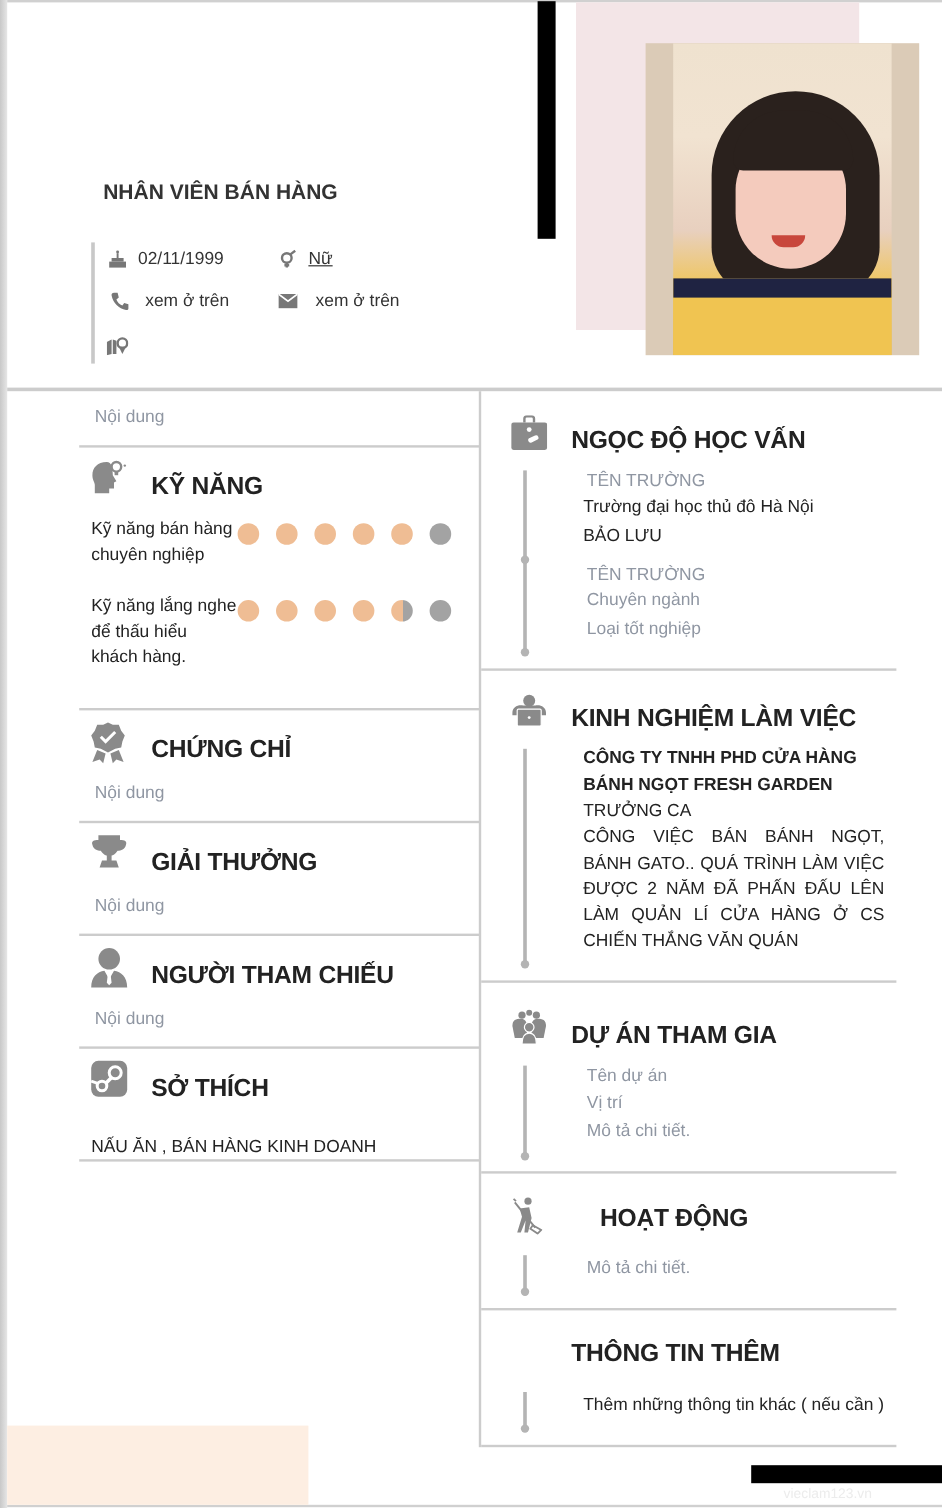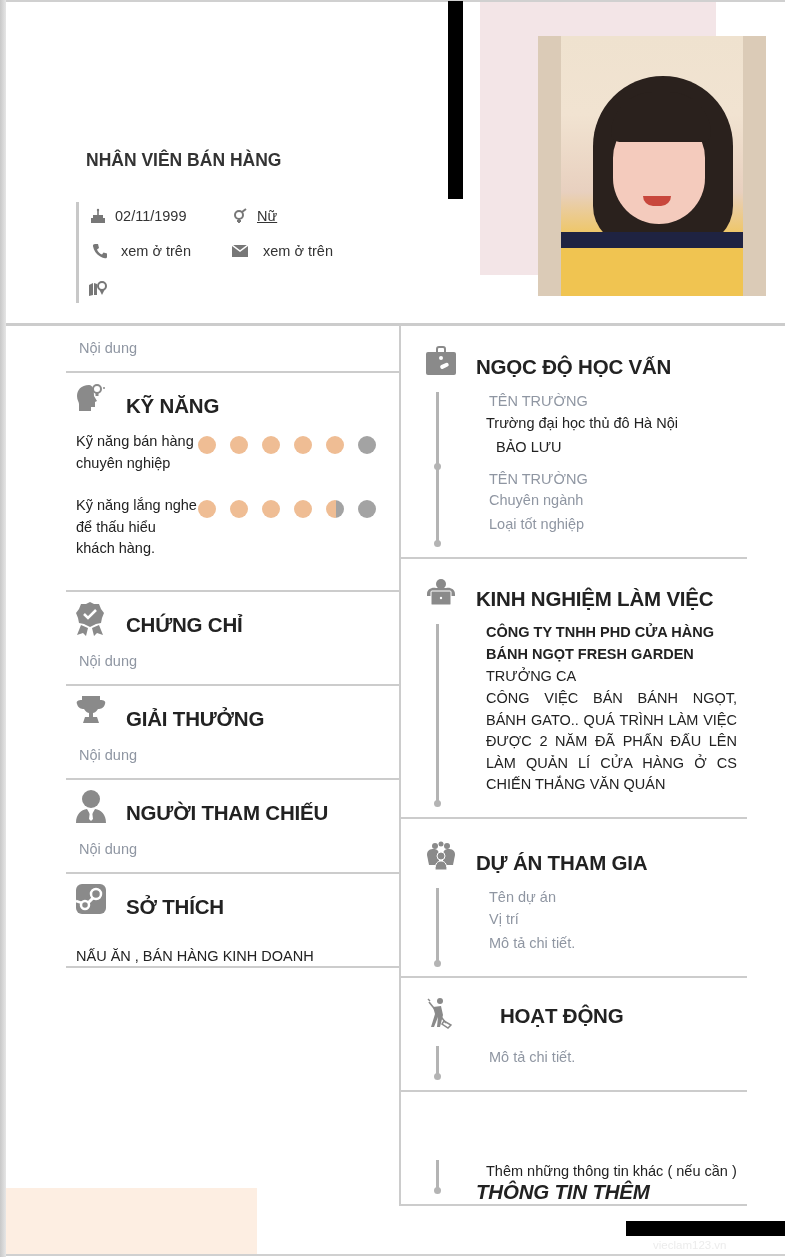--- a/index.html
+++ b/index.html
@@ -219,21 +219,21 @@
         <circle cx="15" cy="12" r="2" fill="#fff"></circle>
         <rect x="14" y="18" width="9" height="4" rx="2" transform="rotate(-25 18 20)" fill="#fff"></rect>
       </svg>
   </div>
   <div class="sec-title" style="left:476px; top:355px;">NGỌC ĐỘ HỌC VẤN</div>
   <div class="tl" style="top:392px; height:152px;"></div>
   <div class="tl-dot" style="top:463px;"></div>
   <div class="tl-dot" style="top:540px;"></div>
   <span class="placeholder" style="left:489px; top:393px;">TÊN TRƯỜNG</span>
   <span class="body-text" style="left:486px; top:413px;">Trường đại học thủ đô Hà Nội</span>
-  <span class="body-text" style="left:486px; top:437px;margin-left:10px;">BẢO LƯU</span>
+  <span class="body-text" style="left:486px; top:437px;">BẢO LƯU</span>
   <span class="placeholder" style="left:489px; top:471px;">TÊN TRƯỜNG</span>
   <span class="placeholder" style="left:489px; top:492px;">Chuyên ngành</span>
   <span class="placeholder" style="left:489px; top:516px;">Loại tốt nghiệp</span>
   <div class="hline" style="left:401px; top:557px; width:346px;"></div>
 
   <div class="sec-icon" style="left:426px; top:578px;">
     <svg width="30" height="28" viewBox="0 0 30 28">
         <circle cx="15" cy="6" r="5" fill="#8a8a8a"></circle>
         <path d="M1 16 C1 11 6 9 10 10 L20 10 C24 9 29 11 29 16 L29 18 L1 18 Z" fill="#8a8a8a"></path>
         <rect x="5" y="13" width="20" height="14" rx="1" fill="#8a8a8a" stroke="#fff" stroke-width="1"></rect>
@@ -276,21 +276,21 @@
         <path d="M18 24 L25 28 L22 31 L16 27 Z" fill="none" stroke="#8a8a8a" stroke-width="1.5"></path>
         <line x1="2" y1="2" x2="4" y2="4" stroke="#8a8a8a" stroke-width="1.5"></line>
       </svg>
   </div>
   <div class="sec-title" style="left:476px; top:1004px;margin-left:24px;">HOẠT ĐỘNG</div>
   <div class="tl" style="top:1046px; height:32px;"></div>
   <div class="tl-dot" style="top:1073px;"></div>
   <span class="placeholder" style="left:489px; top:1049px;">Mô tả chi tiết.</span>
   <div class="hline" style="left:401px; top:1090px; width:346px;"></div>
 
-  <div class="sec-title" style="left:476px; top:1180px;font-style:italic;">THÔNG TIN THÊM</div>
+  <div class="sec-title" style="left:476px; top:1116px;">THÔNG TIN THÊM</div>
   <div class="tl" style="top:1160px; height:32px;"></div>
   <div class="tl-dot" style="top:1187px;"></div>
   <span class="body-text" style="left:486px; top:1161px;">Thêm những thông tin khác ( nếu cần )</span>
   <div class="hline" style="left:401px; top:1204px; width:346px;"></div>
 
   <div class="peach-block"></div>
   <div class="black-bar-bottom"></div>
   <div class="watermark">vieclam123.vn</div>
 </div>
 

